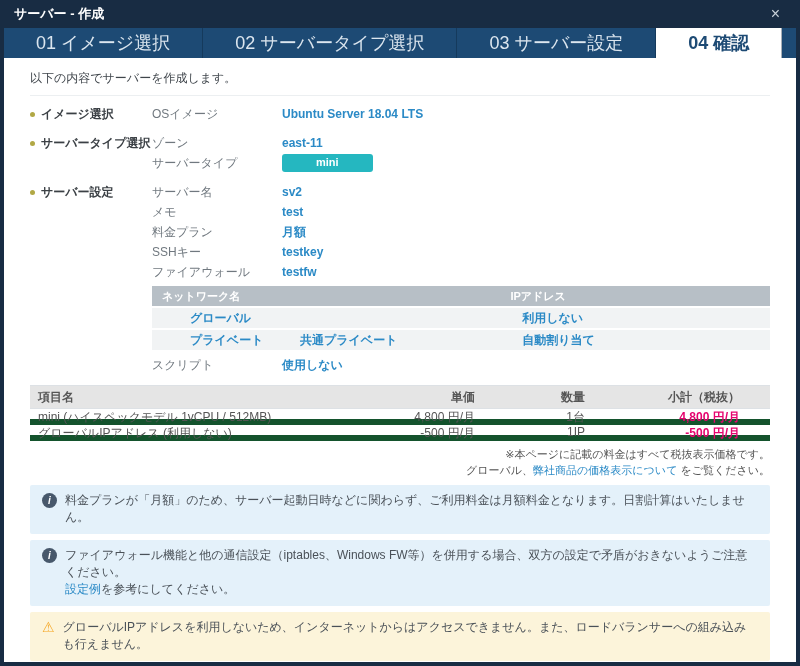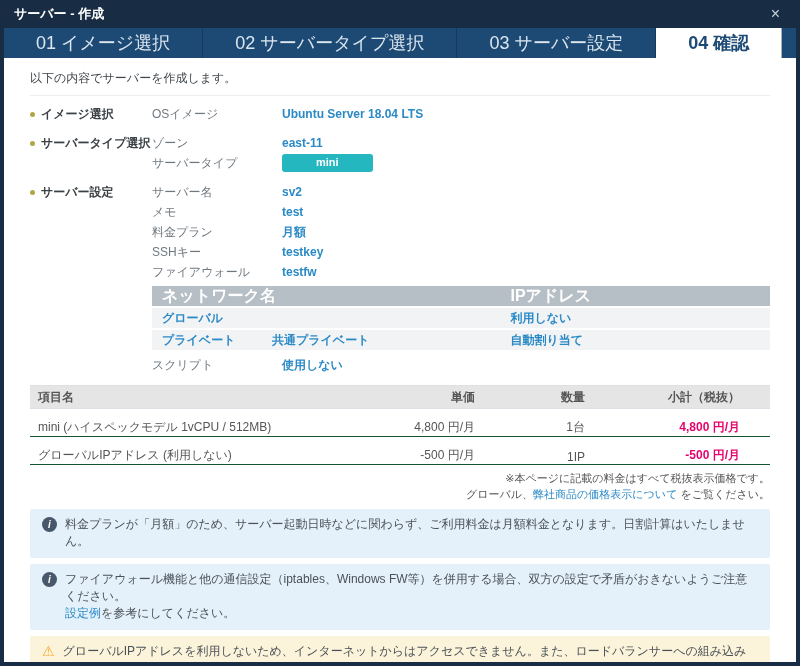--- a/index.html
+++ b/index.html
@@ -24,29 +24,29 @@
   .sec-col { width: 122px; flex-shrink: 0; display: flex; align-items: center; gap: 6px; height: 18px; }
   .bullet { width: 5px; height: 5px; border-radius: 50%; background: #b1a845; flex-shrink: 0; }
   .sec-title { font-weight: bold; color: #3b4045; white-space: nowrap; }
   .rows { flex: 1; min-width: 0; }
   .row { display: flex; align-items: center; height: 18px; margin-bottom: 2px; }
   .lbl { width: 130px; flex-shrink: 0; color: #70787f; }
   .val { color: #2b8ac6; font-weight: bold; }
   .badge { background: #25b7c0; color: #fff; font-size: 11px; font-weight: bold; padding: 2px 34px; border-radius: 3px; line-height: 1.2; }
 
   .net-table { margin: 5px 0 6px; }
-  .net-header { display: flex; align-items: center; background: #b7bfc6; color: #fff; font-weight: bold; font-size: 16px; height: 20px; }
-  .net-row { display: flex; align-items: center; background: #f1f3f4; height: 22px; border-top: 2px solid #fff; color: #2b8ac6; font-weight: bold; }
+  .net-header { display: flex; align-items: center; background: #b7bfc6; color: #fff; font-weight: bold; font-size: 11px; height: 20px; }
+  .net-row { display: flex; align-items: center; background: #f1f3f4; height: 22px; border-top: 2px solid #fff; color: #2b8ac6; font-weight: bold; padding-left: 28px; }
   .net-col-main { flex: 1; display: flex; align-items: center; padding-left: 10px; min-width: 0; }
   .net-col-name { width: 110px; flex-shrink: 0; }
   .net-col-ip { width: 42%; flex-shrink: 0; }
 
   .price-table { margin-top: 8px; }
   .price-header { display: flex; align-items: center; height: 24px; background: #e5e5e5; border-top: 1px solid #dde1e5; border-bottom: 1px solid #dde1e5; font-weight: bold; color: #555; }
-  .price-row { display: flex; align-items: flex-end; height: 28px; border-bottom: 1px solid #14532d; color: #555; }
+  .price-row { display: flex; align-items: flex-start; height: 16px; border-bottom: 6px solid #14532d; color: #555; }
   .pc-item { flex: 1; padding-left: 8px; min-width: 0; }
   .pc-unit { width: 150px; text-align: right; flex-shrink: 0; }
   .pc-qty { width: 110px; text-align: right; flex-shrink: 0; }
   .pc-sub { width: 185px; text-align: right; padding-right: 30px; flex-shrink: 0; }
   .price-row .pc-sub { color: #e5046e; font-weight: bold; }
 
   .tax-note { margin: 6px 0 2px; text-align: right; font-size: 11px; color: #555; line-height: 1.45; }
   .link { color: #2b8ac6; cursor: pointer; }
 
   .note { display: flex; gap: 8px; background: #e4f1fa; border-radius: 2px; padding: 7px 12px; margin-top: 6px; color: #4a5158; line-height: 1.45; }

